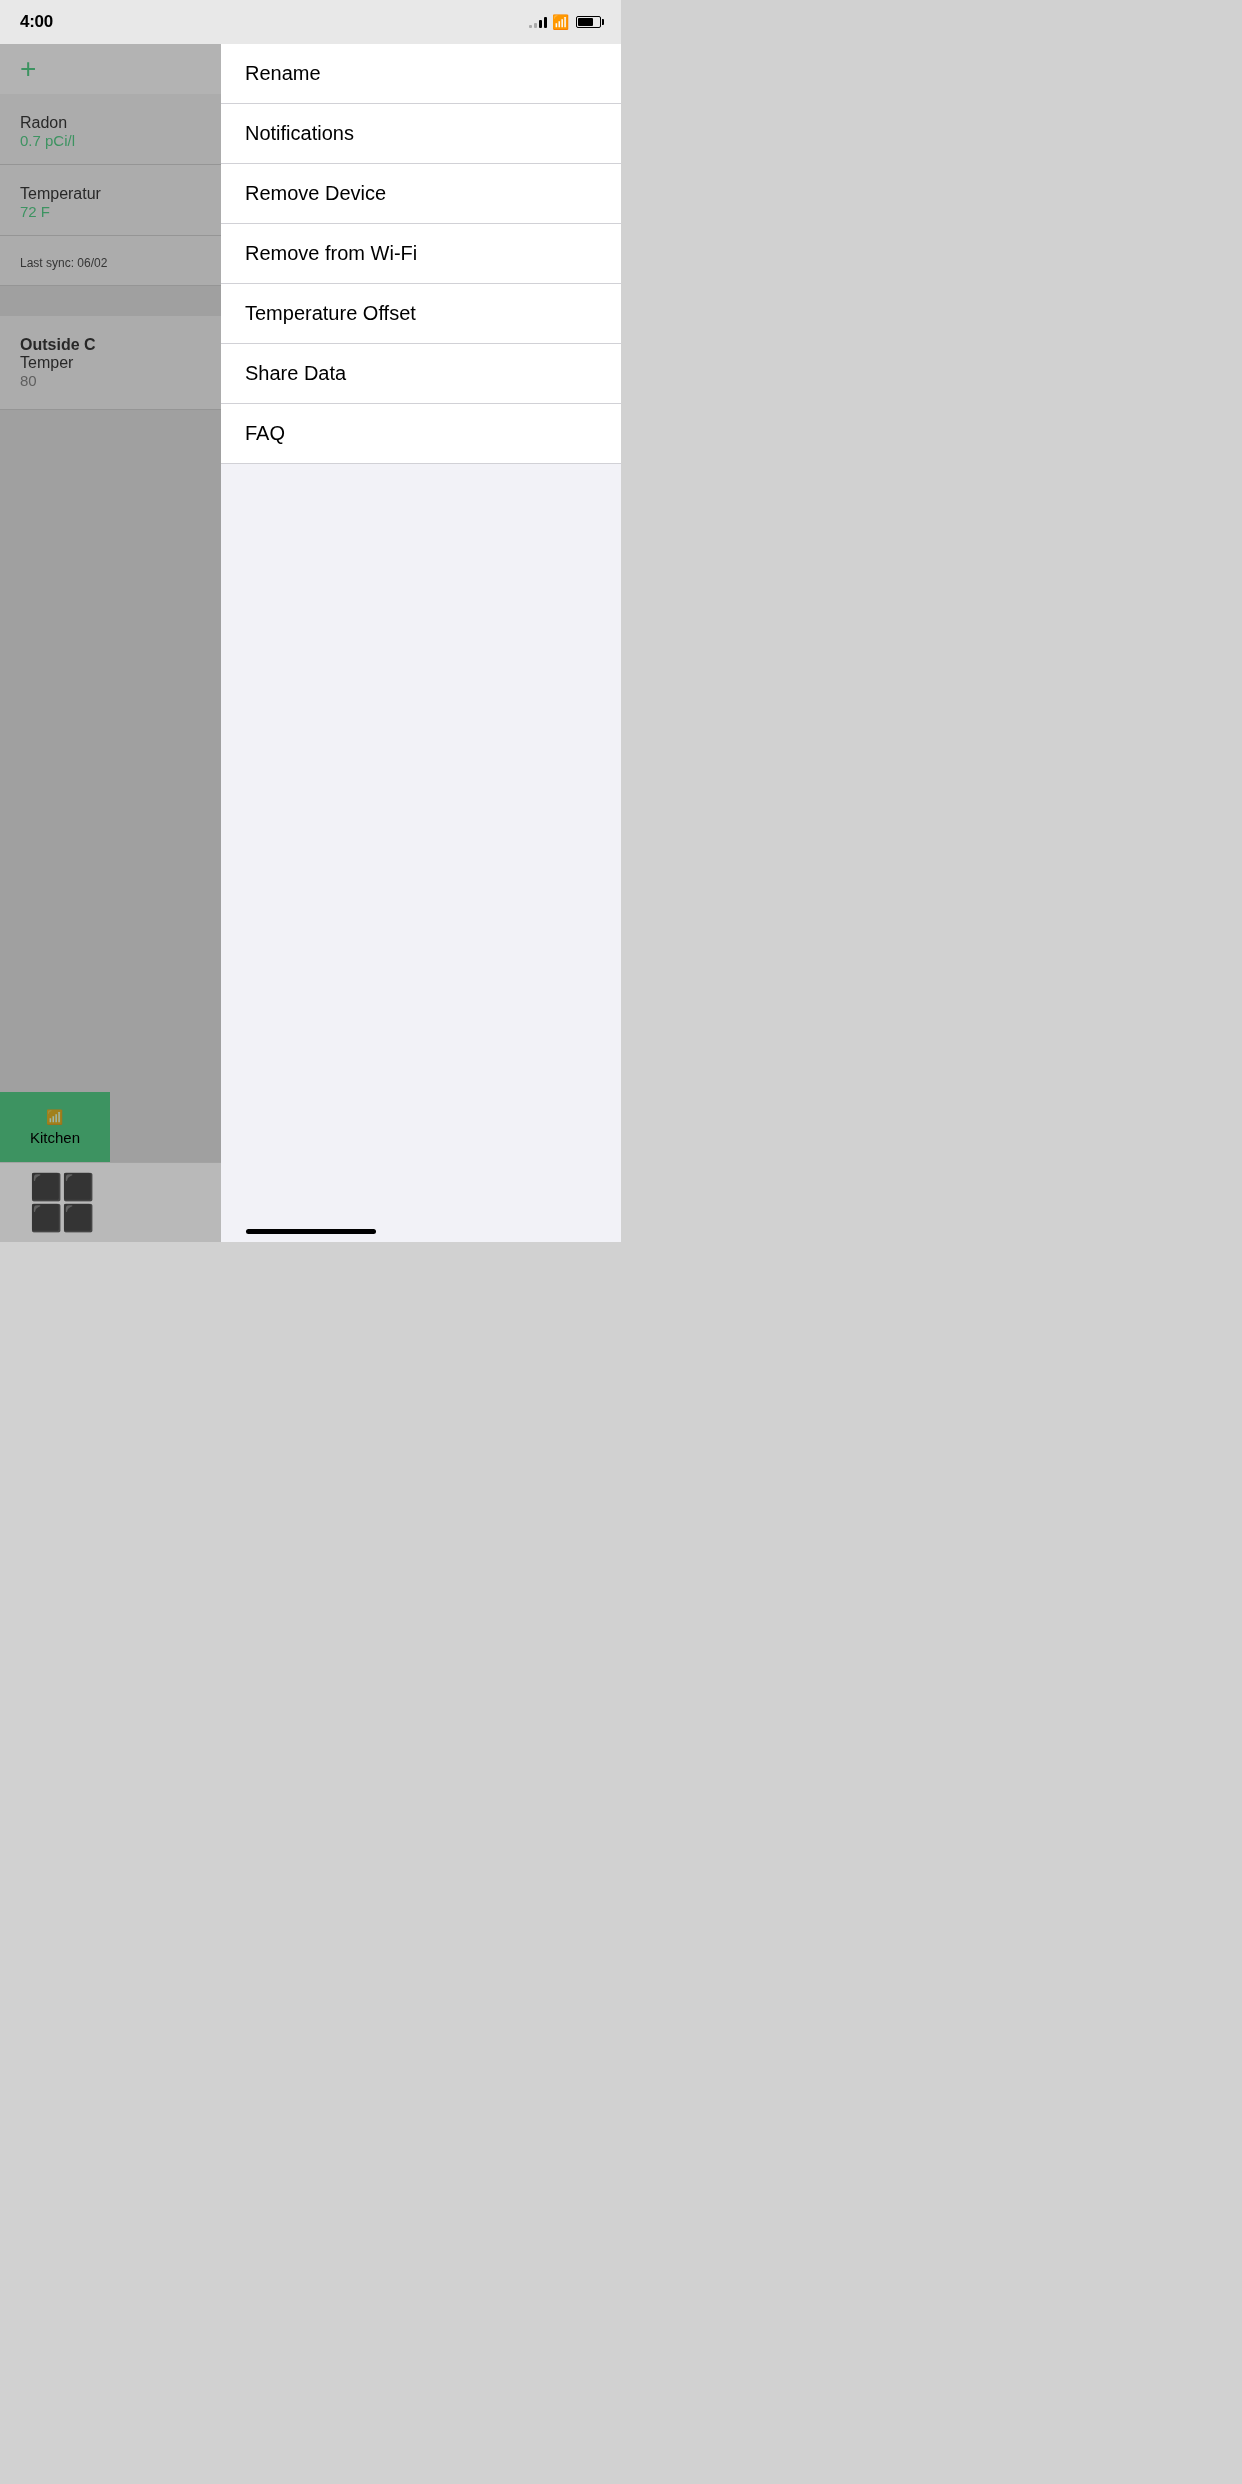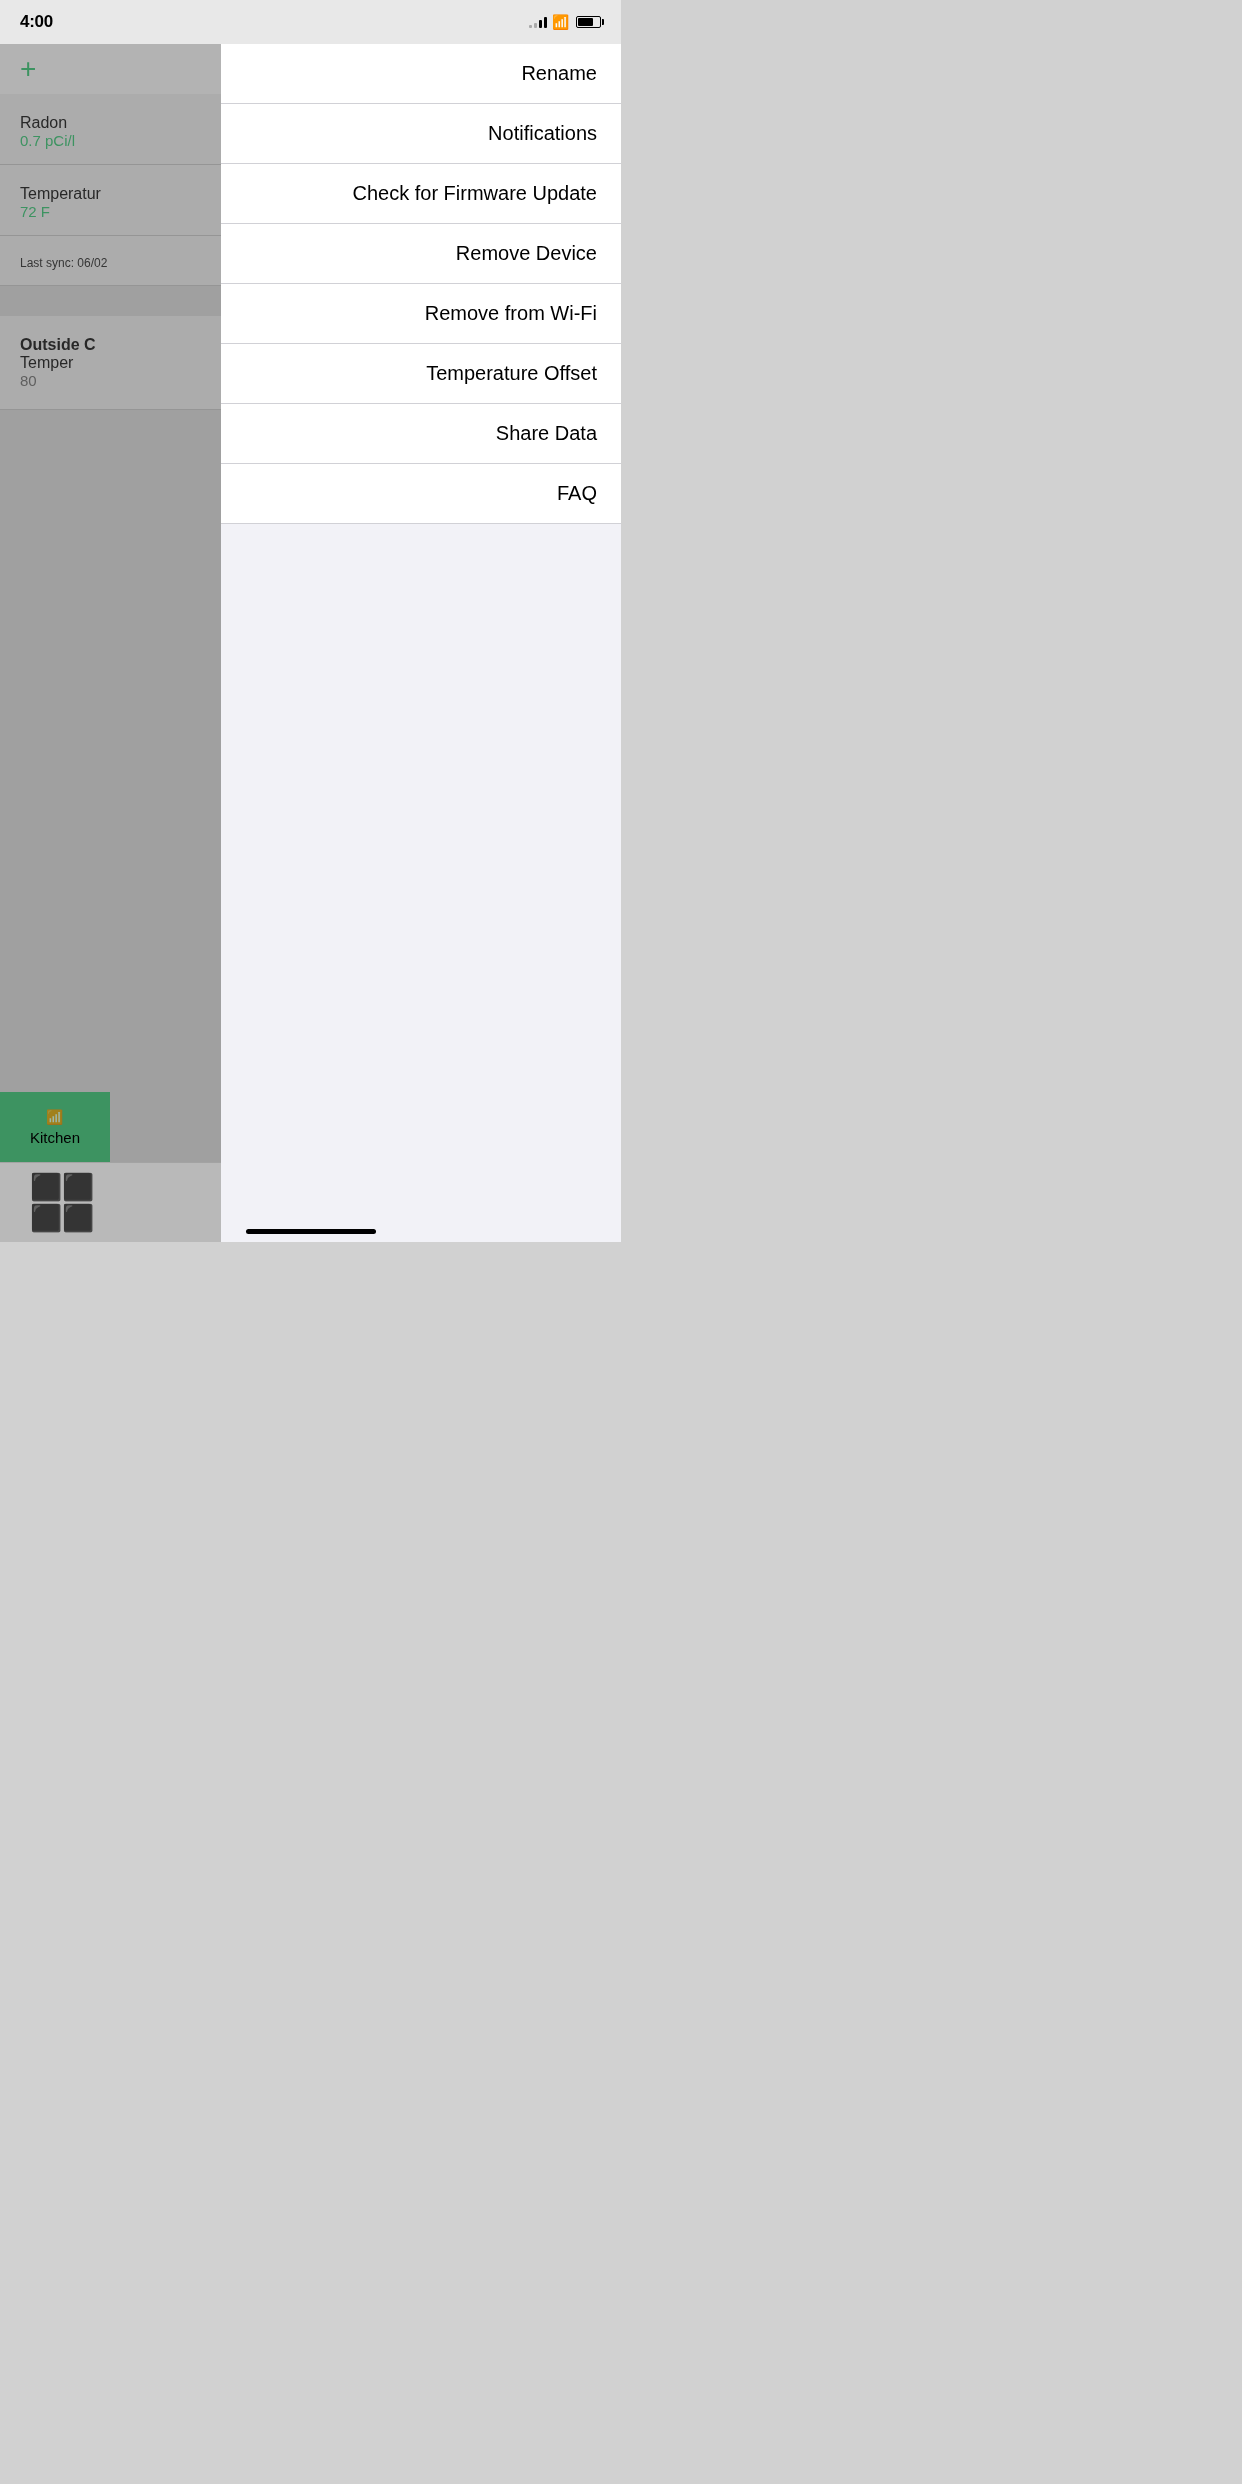--- a/index.html
+++ b/index.html
@@ -242,21 +242,20 @@
       width: 400px;
       bottom: 0;
       background: #f2f2f7;
       z-index: 10;
       overflow: hidden;
     }
 
     .menu-list {
       list-style: none;
       background: #fff;
-      text-align: right;
     }
 
     .menu-item {
       padding: 18px 24px;
       border-bottom: 1px solid #d1d1d6;
       cursor: pointer;
       background: #fff;
     }
 
     .menu-item:last-child {
@@ -331,21 +330,20 @@
     <span class="tab-grid-icon">⬛⬛<br>⬛⬛</span>
   </div>
 </div>
 
 <div class="drawer-overlay"></div>
 
 <div class="drawer">
   <ul class="menu-list" id="menu-list">
   <li class="menu-item"><span class="menu-item-text">Rename</span></li>
       <li class="menu-item"><span class="menu-item-text">Notifications</span></li>
-      <li class="menu-item"><span class="menu-item-text">Check for Firmware Update</span></li>
       <li class="menu-item"><span class="menu-item-text">Remove Device</span></li>
       <li class="menu-item"><span class="menu-item-text">Remove from Wi-Fi</span></li>
       <li class="menu-item"><span class="menu-item-text">Temperature Offset</span></li>
       <li class="menu-item"><span class="menu-item-text">Share Data</span></li>
       <li class="menu-item"><span class="menu-item-text">FAQ</span></li>
     </ul>
   <div class="drawer-bottom-space"></div>
 </div>
 
 <div class="home-indicator"></div>

